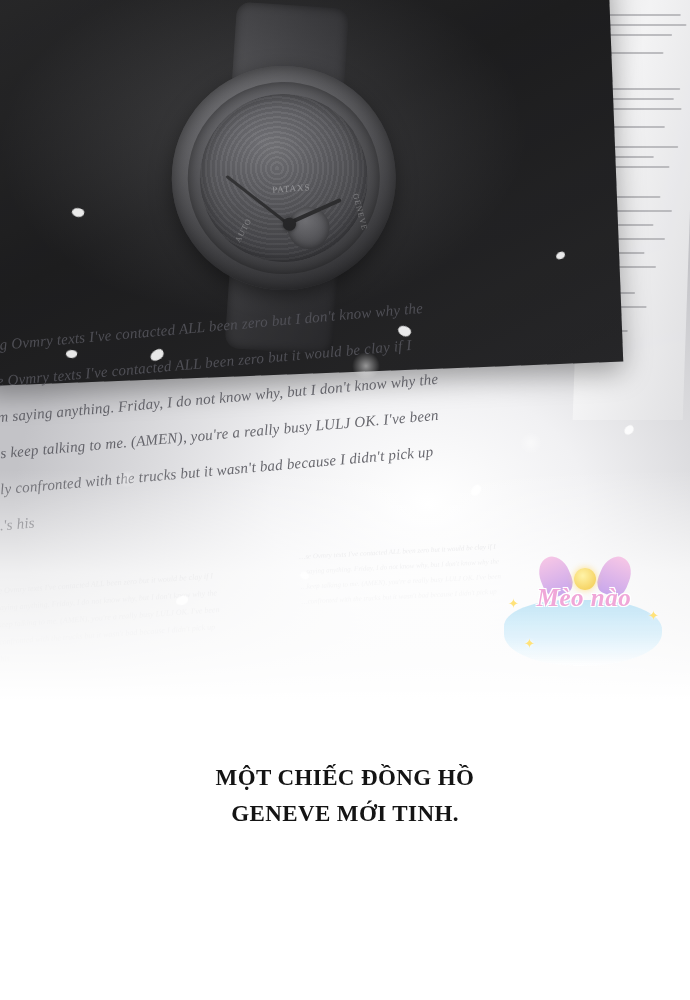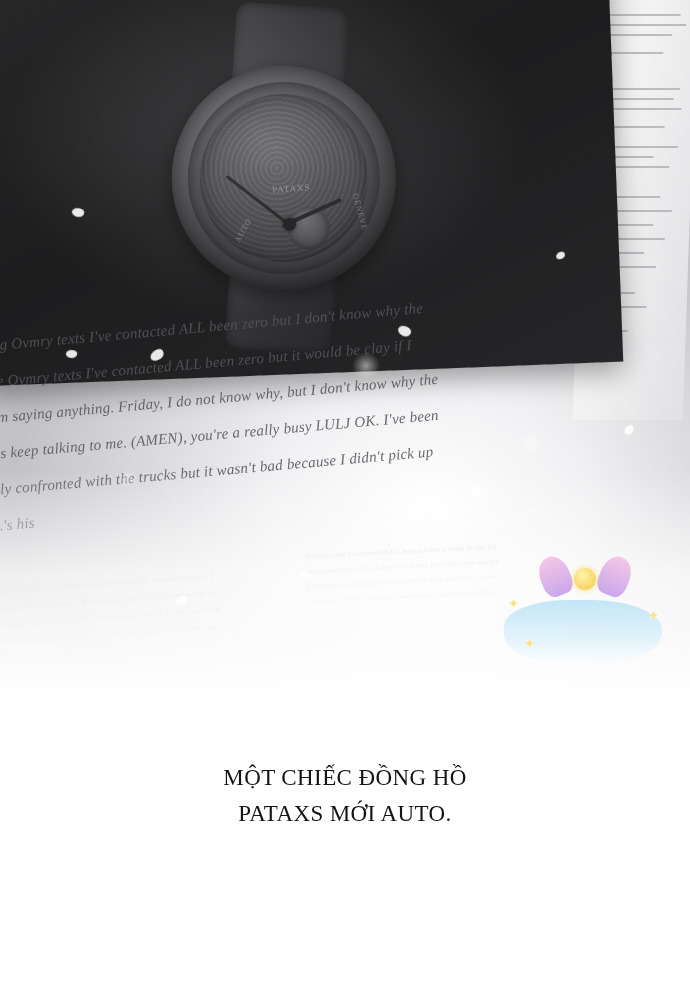--- a/index.html
+++ b/index.html
@@ -302,21 +302,21 @@
 
   
   .caption {
     position: absolute;
     left: 0;
     top: 760px;
     width: 690px;
     text-align: center;
     color: #141414;
     font-family: "Liberation Serif", serif;
-    font-weight: normal;
+    font-weight: bold;
     font-size: 23px;
     line-height: 36px;
     letter-spacing: .4px;
   }
 </style>
 </head>
 <body>
 
 <div class="page">
 
@@ -407,23 +407,24 @@
     <div class="fade-bottom"></div>
   </div>
 
   <div class="watermark">
     <div class="wm-ribbon"></div>
     <div class="wm-bow">
       <div class="ear l"></div>
       <div class="ear r"></div>
       <div class="knot"></div>
     </div>
+    <div class="wm-text1">Mèo nào</div>
     <span class="wm-star" style="left:10px;top:44px">✦</span>
     <span class="wm-star" style="left:150px;top:56px">✦</span>
     <span class="wm-star" style="left:26px;top:84px">✦</span>
   </div>
 
   <div class="caption">
     <div>MỘT CHIẾC ĐỒNG HỒ</div>
-    <div>PATAXS MỚI AUTO.</div>
+    <div>GENEVE MỚI TINH.</div>
   </div>
 
 </div>
 
 </body></html>

